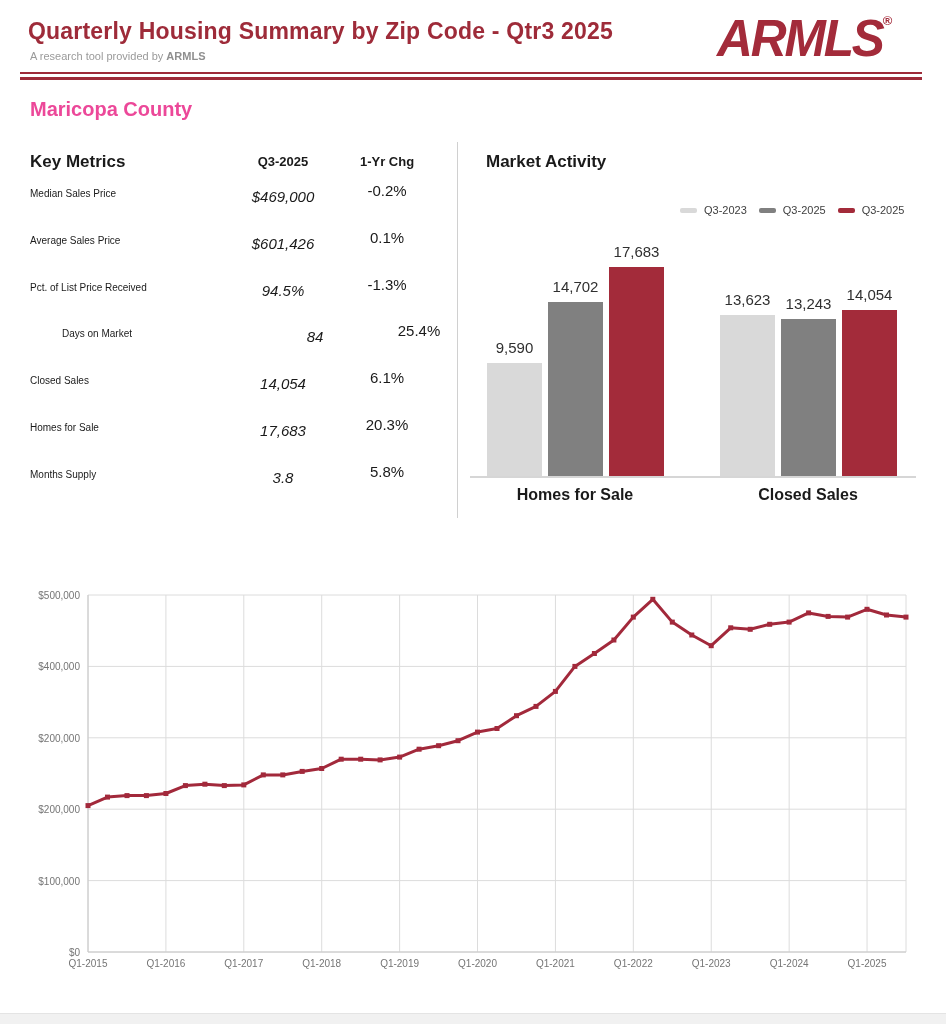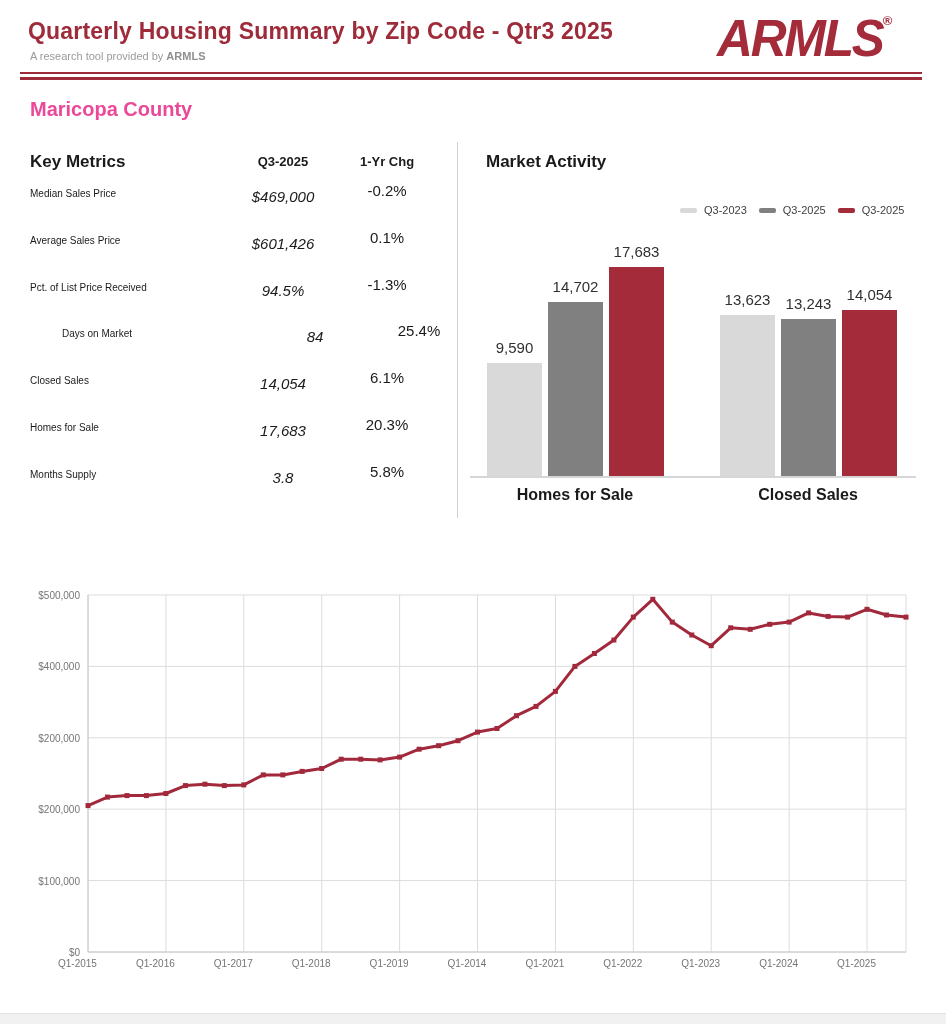--- a/index.html
+++ b/index.html
@@ -37,21 +37,21 @@
   .lg-label { font-size:11px; color:#404040; }
   .ma-plot { position:absolute; left:470px; top:268px; width:446px; height:210px; border-bottom:2px solid #d6d6d6; }
   .ma-bar { position:absolute; bottom:0; width:55px; }
   .ma-barlabel { position:absolute; width:90px; text-align:center; font-size:15px; color:#303030; }
   .ma-cat { position:absolute; top:486px; width:200px; text-align:center; font-size:16px; font-weight:bold; }
 
   
   .hc-title { position:absolute; left:30px; top:546px; font-size:16px; font-weight:bold; }
   .hc-svg { position:absolute; left:0; top:580px; }
   .hc-ylabel { position:absolute; width:55px; text-align:right; font-size:10px; color:#757575; }
-  .hc-xlabel { position:absolute; width:60px; text-align:left; font-size:10px; color:#757575; }
+  .hc-xlabel { position:absolute; width:60px; text-align:center; font-size:10px; color:#757575; }
 
   .bottom-bar { position:absolute; left:0; top:1013px; width:946px; height:11px; background:#f1f1f1; border-top:1px solid #e4e4e4; }
 </style>
 </head>
 <body>
 
 <div class="page">
 
   <div class="hdr-title">Quarterly Housing Summary by Zip Code - Qtr3 2025</div>
   <div class="hdr-sub"><span>A research tool provided by </span><b>ARMLS</b></div>
@@ -206,21 +206,21 @@
       <div class="hc-ylabel" style="left: 25px; top: 875.6px;">$100,000</div>
       <div class="hc-ylabel" style="left: 25px; top: 804.2px;">$200,000</div>
       <div class="hc-ylabel" style="left: 25px; top: 732.8px;">$200,000</div>
       <div class="hc-ylabel" style="left: 25px; top: 661.4px;">$400,000</div>
       <div class="hc-ylabel" style="left: 25px; top: 590px;">$500,000</div>
       <div class="hc-xlabel" style="left: 58px; top: 958px;">Q1-2015</div>
       <div class="hc-xlabel" style="left: 135.905px; top: 958px;">Q1-2016</div>
       <div class="hc-xlabel" style="left: 213.81px; top: 958px;">Q1-2017</div>
       <div class="hc-xlabel" style="left: 291.714px; top: 958px;">Q1-2018</div>
       <div class="hc-xlabel" style="left: 369.619px; top: 958px;">Q1-2019</div>
-      <div class="hc-xlabel" style="left: 447.524px; top: 958px;">Q1-2014</div>
+      <div class="hc-xlabel" style="left: 447.524px; top: 958px;">Q1-2020</div>
       <div class="hc-xlabel" style="left: 525.429px; top: 958px;">Q1-2021</div>
       <div class="hc-xlabel" style="left: 603.333px; top: 958px;">Q1-2022</div>
       <div class="hc-xlabel" style="left: 681.238px; top: 958px;">Q1-2023</div>
       <div class="hc-xlabel" style="left: 759.143px; top: 958px;">Q1-2024</div>
       <div class="hc-xlabel" style="left: 837.048px; top: 958px;">Q1-2025</div>
     </div>
 
   <div class="bottom-bar"></div>
 </div>
 

